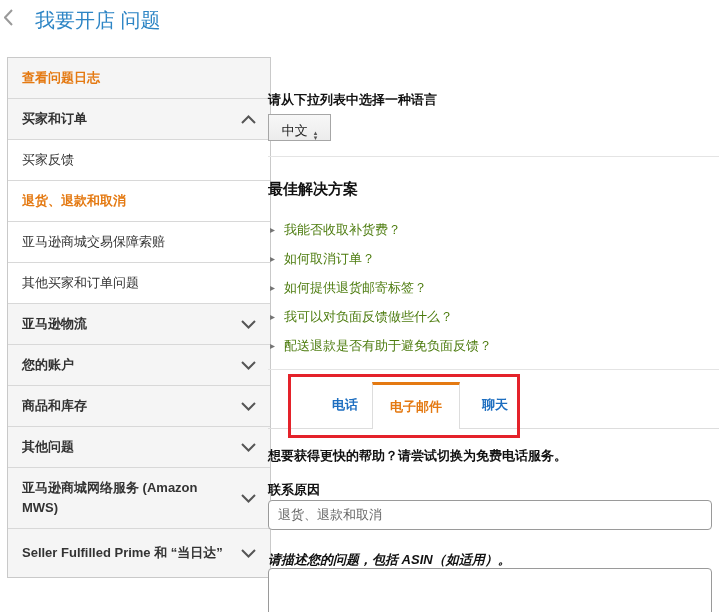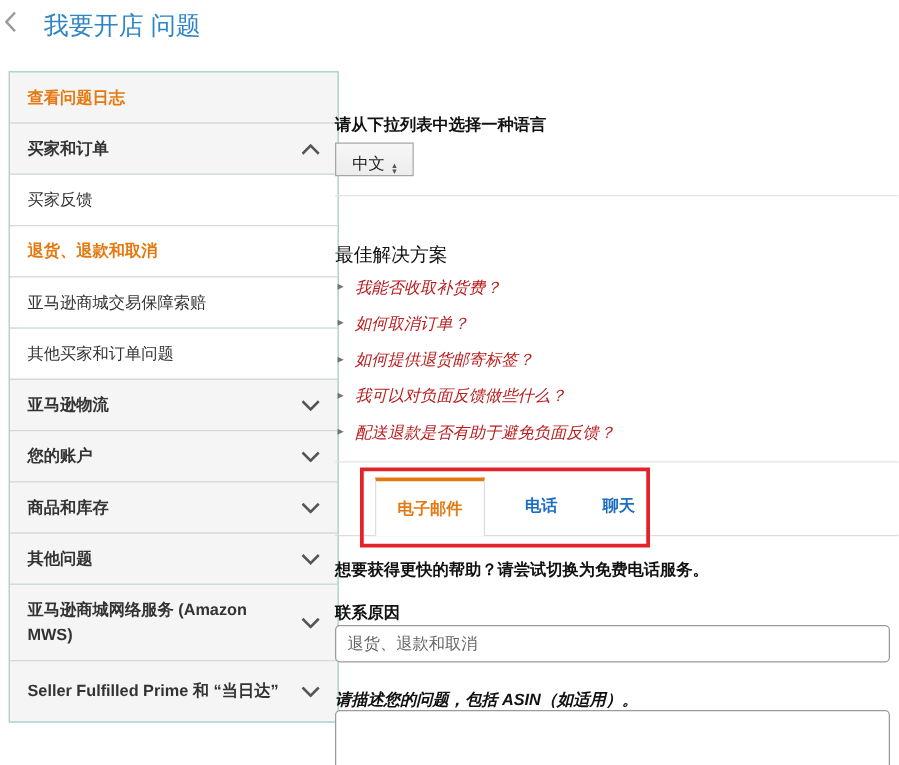--- a/index.html
+++ b/index.html
@@ -45,26 +45,26 @@
     background:linear-gradient(#f7f7f7,#ececec);
     display:flex; align-items:flex-end; justify-content:center; gap:6px;
     font-size:13px; color:#222; cursor:pointer;
   }
   .sel-arrows { display:flex; flex-direction:column; line-height:5px; font-size:7px; color:#555; }
 
   .divider { height:1px; background:#e4e4e4; width:451px; }
   .divider-1 { top:71px; }
   .divider-2 { top:284px; }
 
-  .best-heading { top:110px; font-size:15px; font-weight:normal; color:#111; }
+  .best-heading { top:95px; font-size:15px; font-weight:bold; color:#111; }
 
   .faq-list { top:130px; width:451px; }
   .faq-item { height:29px; display:flex; align-items:center; gap:9px; padding-left:2px; }
   .tri-icon { color:#757575; font-size:10px; line-height:10px; }
-  .faq-link { color:#b91c1c; font-size:13px; text-decoration:none; cursor:pointer;font-style:italic; }
+  .faq-link { color:#4d7c0f; font-size:13px; text-decoration:none; cursor:pointer; }
 
   .tabs {
     top:297px; width:451px; height:47px;
     display:flex; align-items:stretch; padding-left:32px;
     border-bottom:1px solid #ddd;
   }
   .tab {
     display:flex; align-items:center; padding:0 14px;
     font-size:13px; font-weight:bold; color:#1d6ec0; cursor:pointer;
   }
@@ -220,22 +220,22 @@
       </div>
       <div class="faq-item">
         <span class="tri-icon">▸</span>
         <a class="faq-link">配送退款是否有助于避免负面反馈？</a>
       </div>
     </div>
 
     <div class="c-abs divider divider-2"></div>
 
     <div class="c-abs tabs">
+      <div class="tab tab-phone">电话</div>
       <div class="tab active">电子邮件</div>
-      <div class="tab tab-phone">电话</div>
       <div class="tab tab-chat">聊天</div>
     </div>
 
     <div class="red-box"></div>
 
     <div class="c-abs helper-text">想要获得更快的帮助？请尝试切换为免费电话服务。</div>
 
     <div class="c-abs reason-label">联系原因</div>
     <input class="c-abs reason-input" type="text" value="退货、退款和取消" style="">
 

